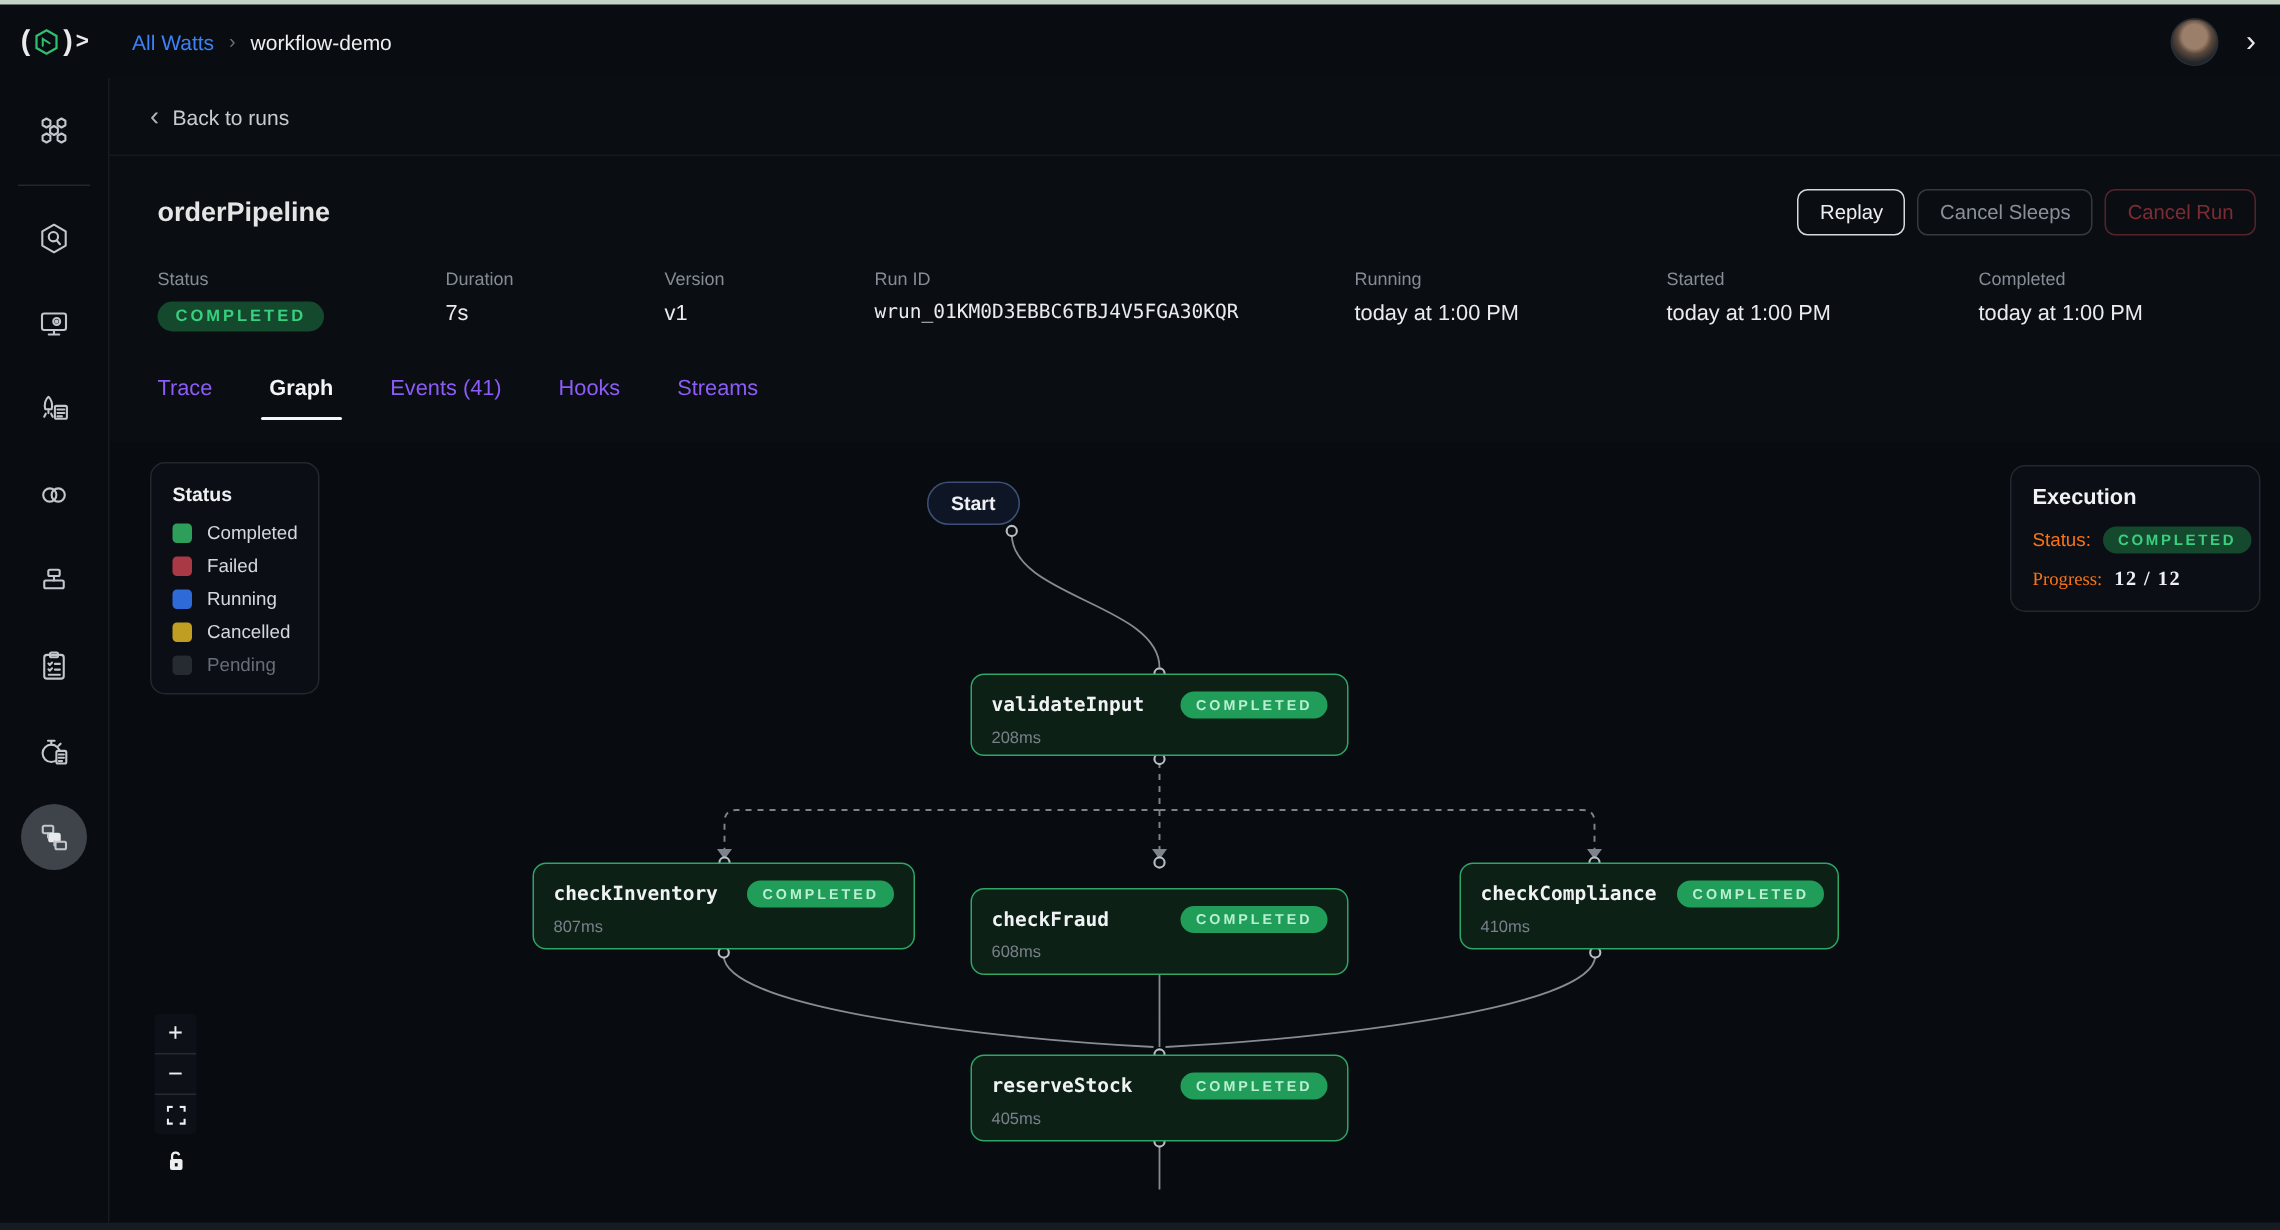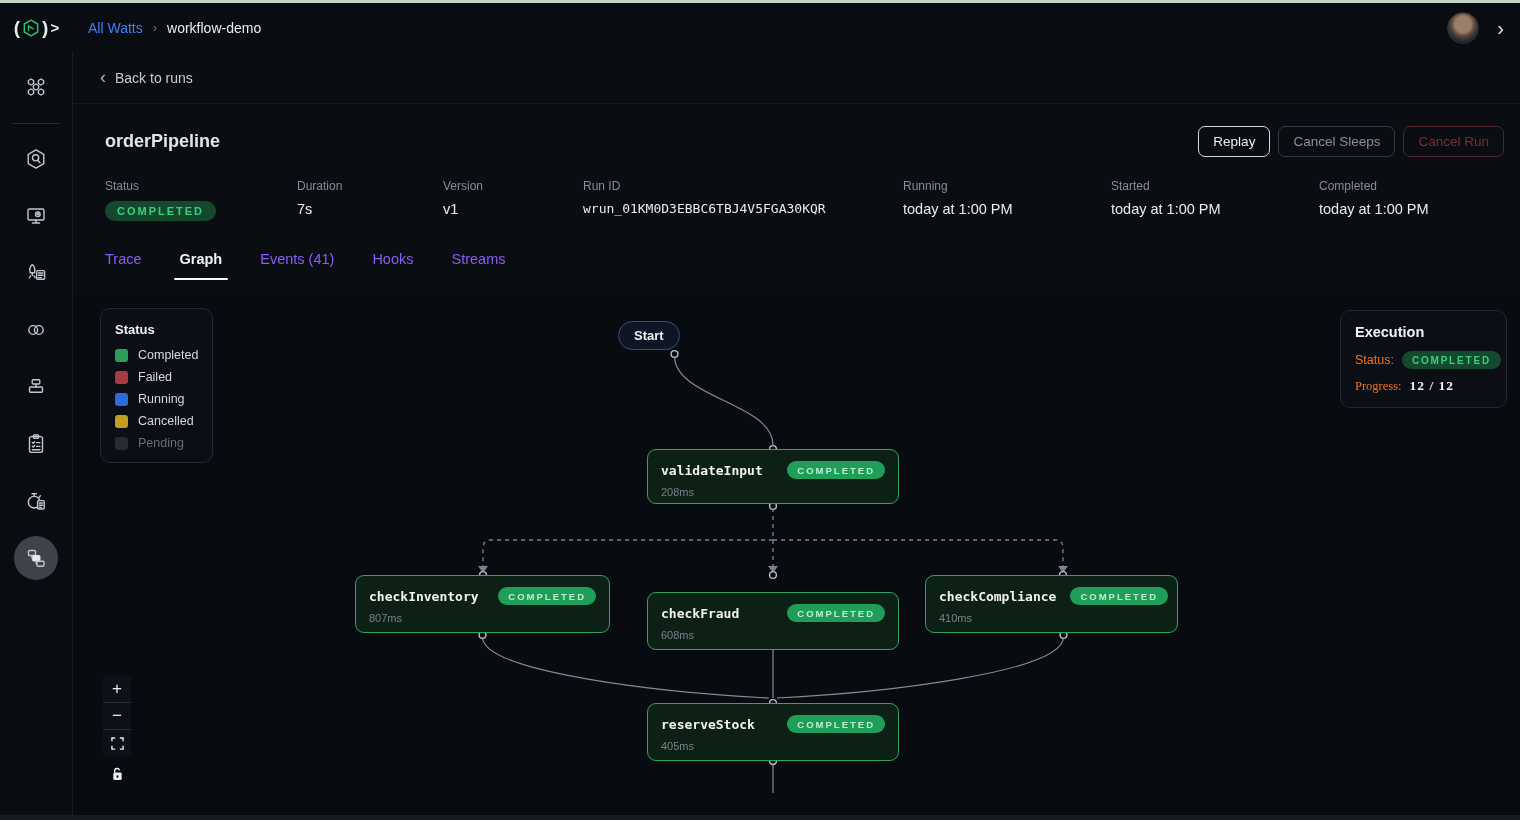--- a/index.html
+++ b/index.html
@@ -320,21 +320,21 @@
     </div>
 
     <div class="gnode" style="left:574px; top:280px; width:252px; height:58px;margin-top:17px;">
       <div class="n-head">
         <span class="n-name">checkFraud</span>
         <span class="n-pill">COMPLETED</span>
       </div>
       <div class="n-dur">608ms</div>
     </div>
 
-    <div class="gnode" style="left:852px; top:280px; width:253px; height:58px;">
+    <div class="gnode" style="left:900px; top:280px; width:253px; height:58px;">
       <div class="n-head">
         <span class="n-name">checkCompliance</span>
         <span class="n-pill">COMPLETED</span>
       </div>
       <div class="n-dur">410ms</div>
     </div>
 
     <div class="gnode" style="left:574px; top:408px; width:252px; height:58px;">
       <div class="n-head">
         <span class="n-name">reserveStock</span>

